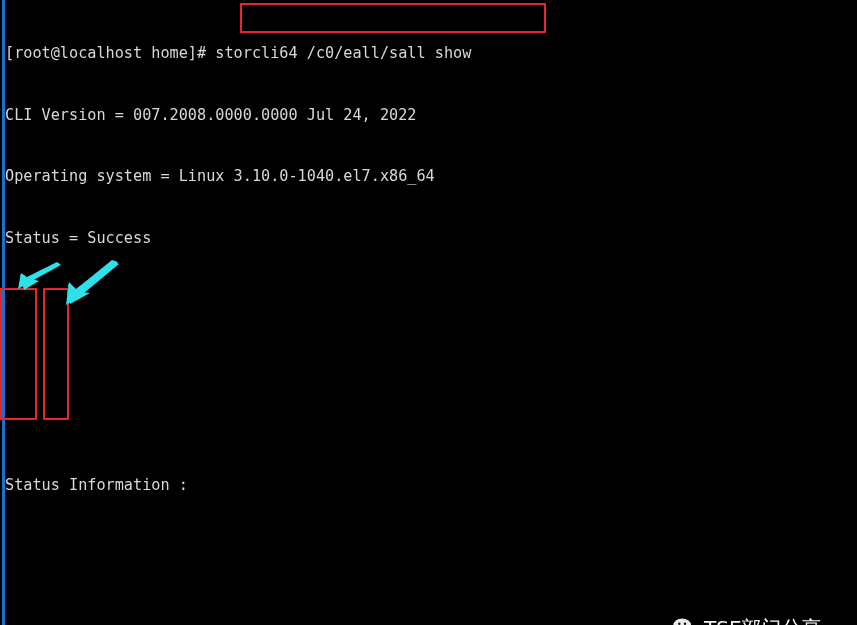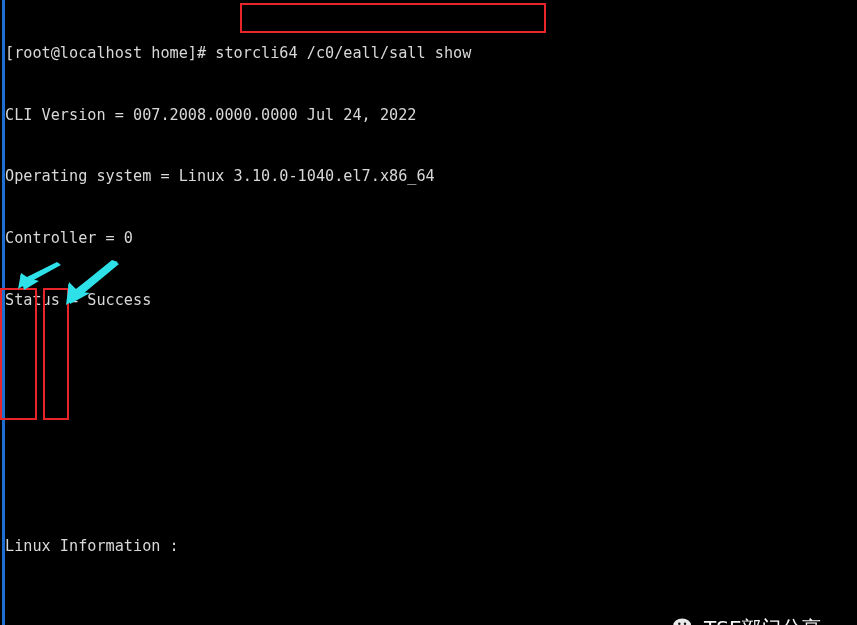--- a/index.html
+++ b/index.html
@@ -93,26 +93,25 @@
 <body>
 
 <div id="screen">
 
   <div id="left-bar"></div>
 
   <div id="console">
     <div class="line"><span>[root@localhost home]# </span><span>storcli64 /c0/eall/sall show</span></div>
     <div class="line">CLI Version = 007.2008.0000.0000 Jul 24, 2022</div>
     <div class="line">Operating system = Linux 3.10.0-1040.el7.x86_64</div>
-    <div class="line">Controller = 0</div>
     <div class="line">Status = Success</div>
     <div class="line blank">&nbsp;</div>
     <div class="line blank">&nbsp;</div>
     <div class="line blank">&nbsp;</div>
-    <div class="line">Linux Information :</div>
+    <div class="line">Status Information :</div>
     
     
     
     
     
     
     
     
     
     

